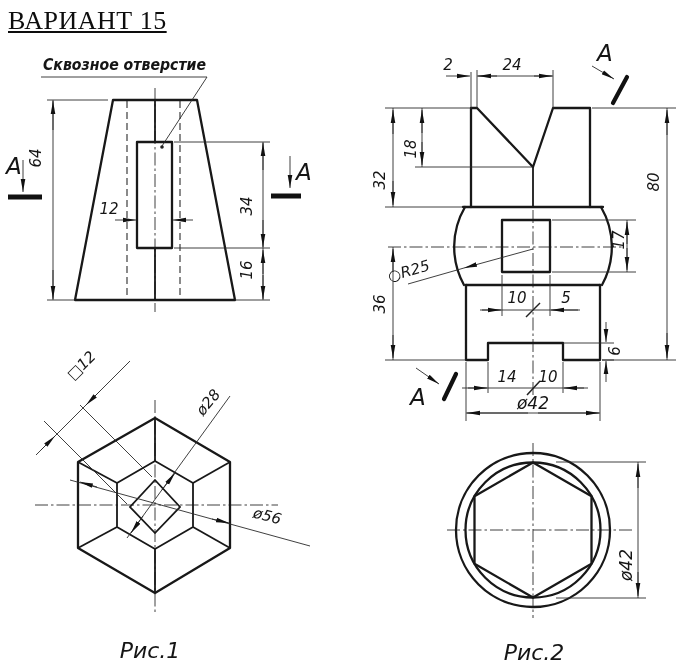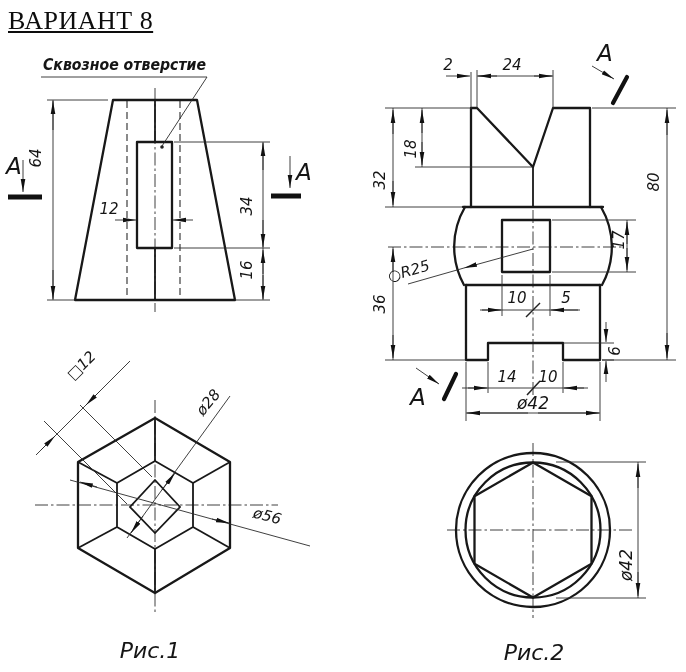--- a/index.html
+++ b/index.html
@@ -20,21 +20,21 @@
   .dim{font-size:15px;}
   .dimbig{font-size:17px;}
   .cap{font-size:22px;}
   .secA{font-size:23px;}
   .note{font-size:16px;font-weight:bold;}
 </style>
 </head>
 <body>
 
 <div class="stage">
-  <div class="title">ВАРИАНТ 8</div>
+  <div class="title">ВАРИАНТ 15</div>
 
   <svg width="686" height="672" viewBox="0 0 686 672">
     <defs>
       <marker id="arr" markerWidth="14" markerHeight="7" refX="13" refY="3" orient="auto" markerUnits="userSpaceOnUse">
         <path d="M0,0.7 L13,3 L0,5.3 Z" fill="#111"></path>
       </marker>
     </defs>
 
     <g>
       <g>

